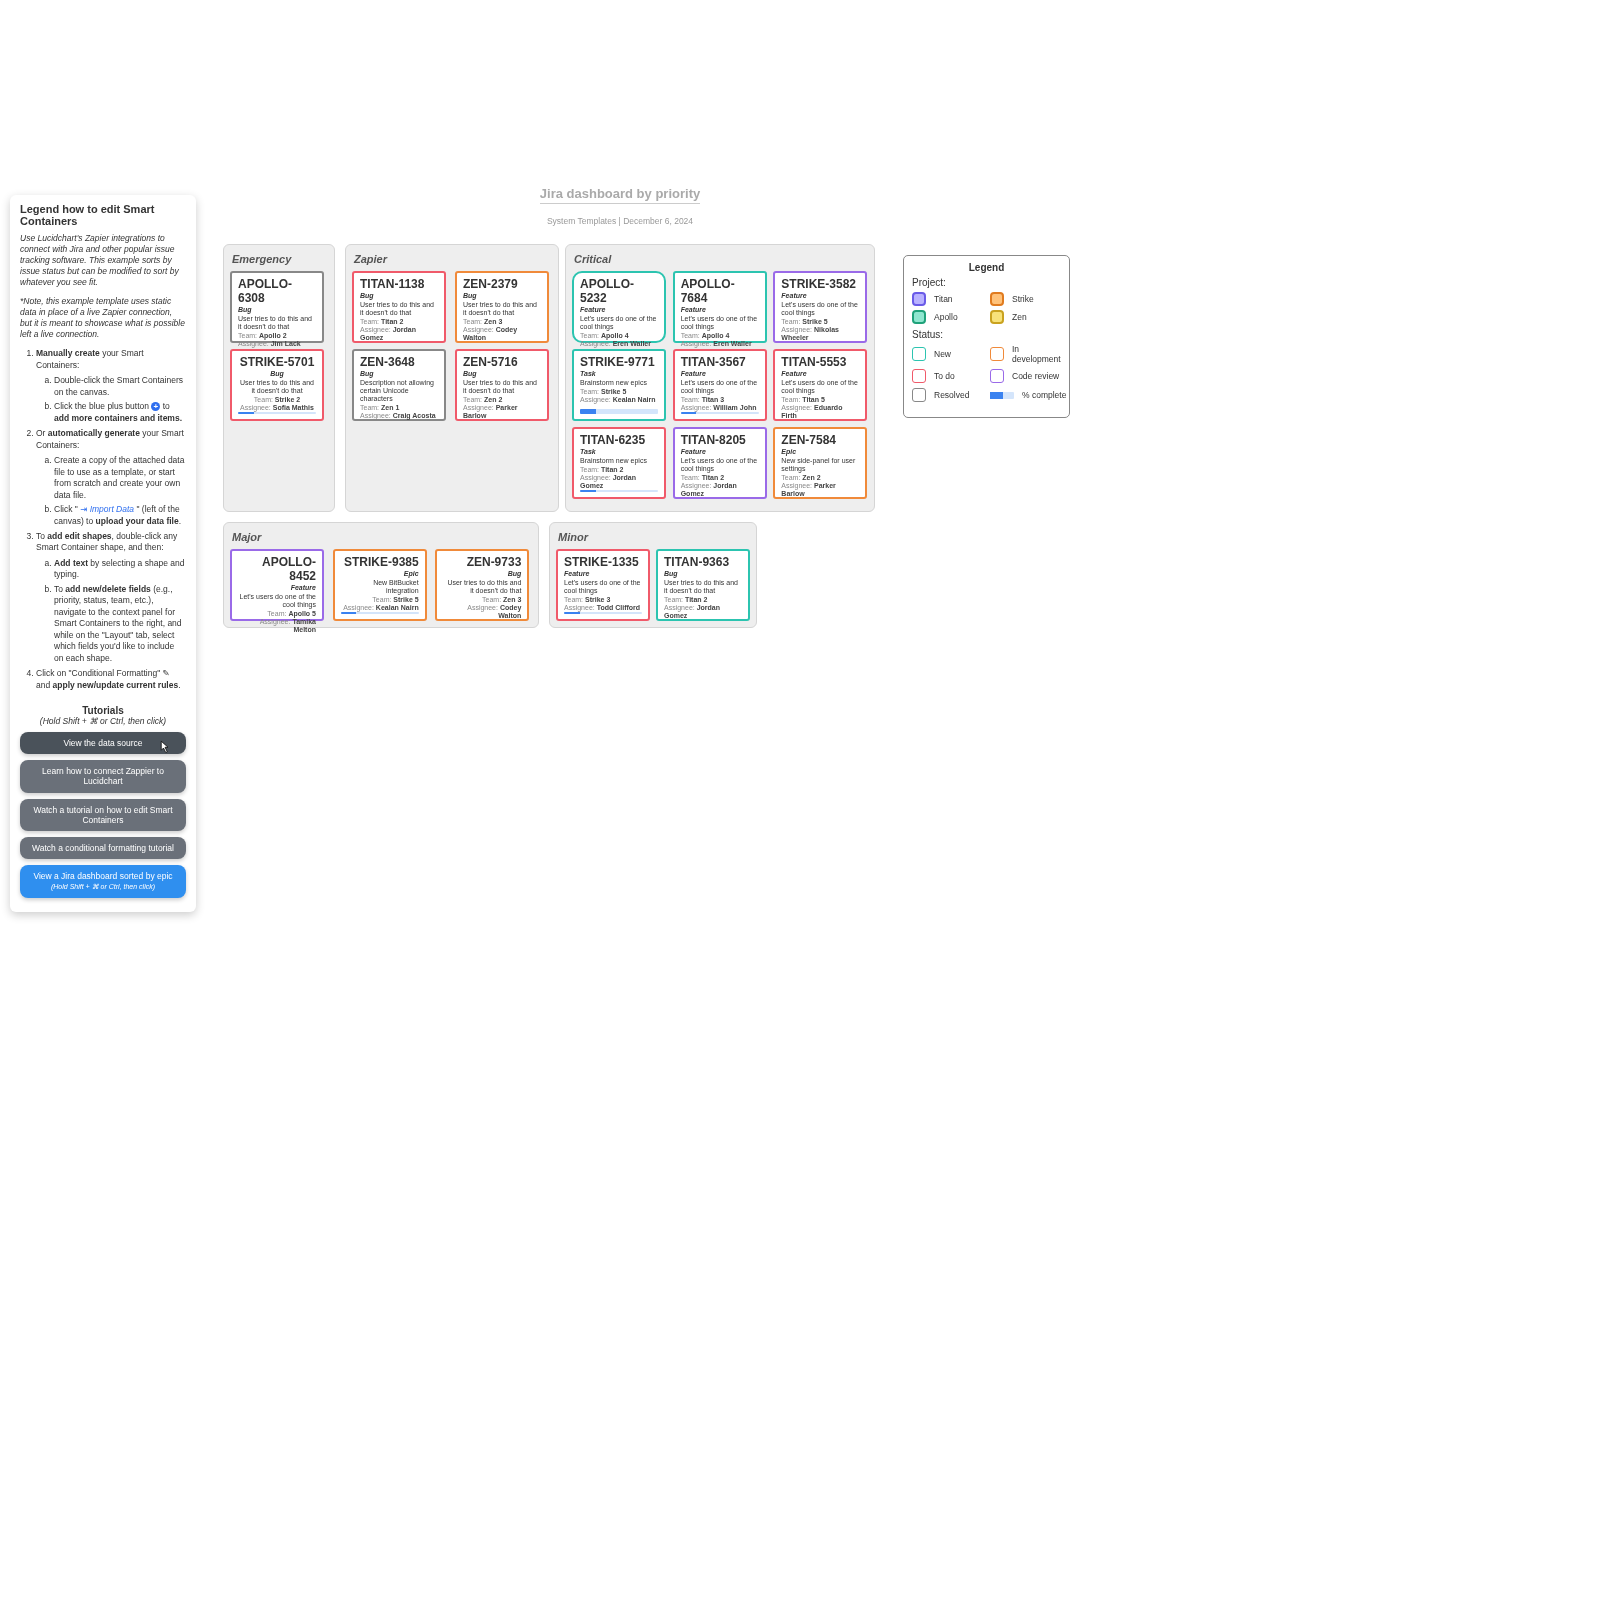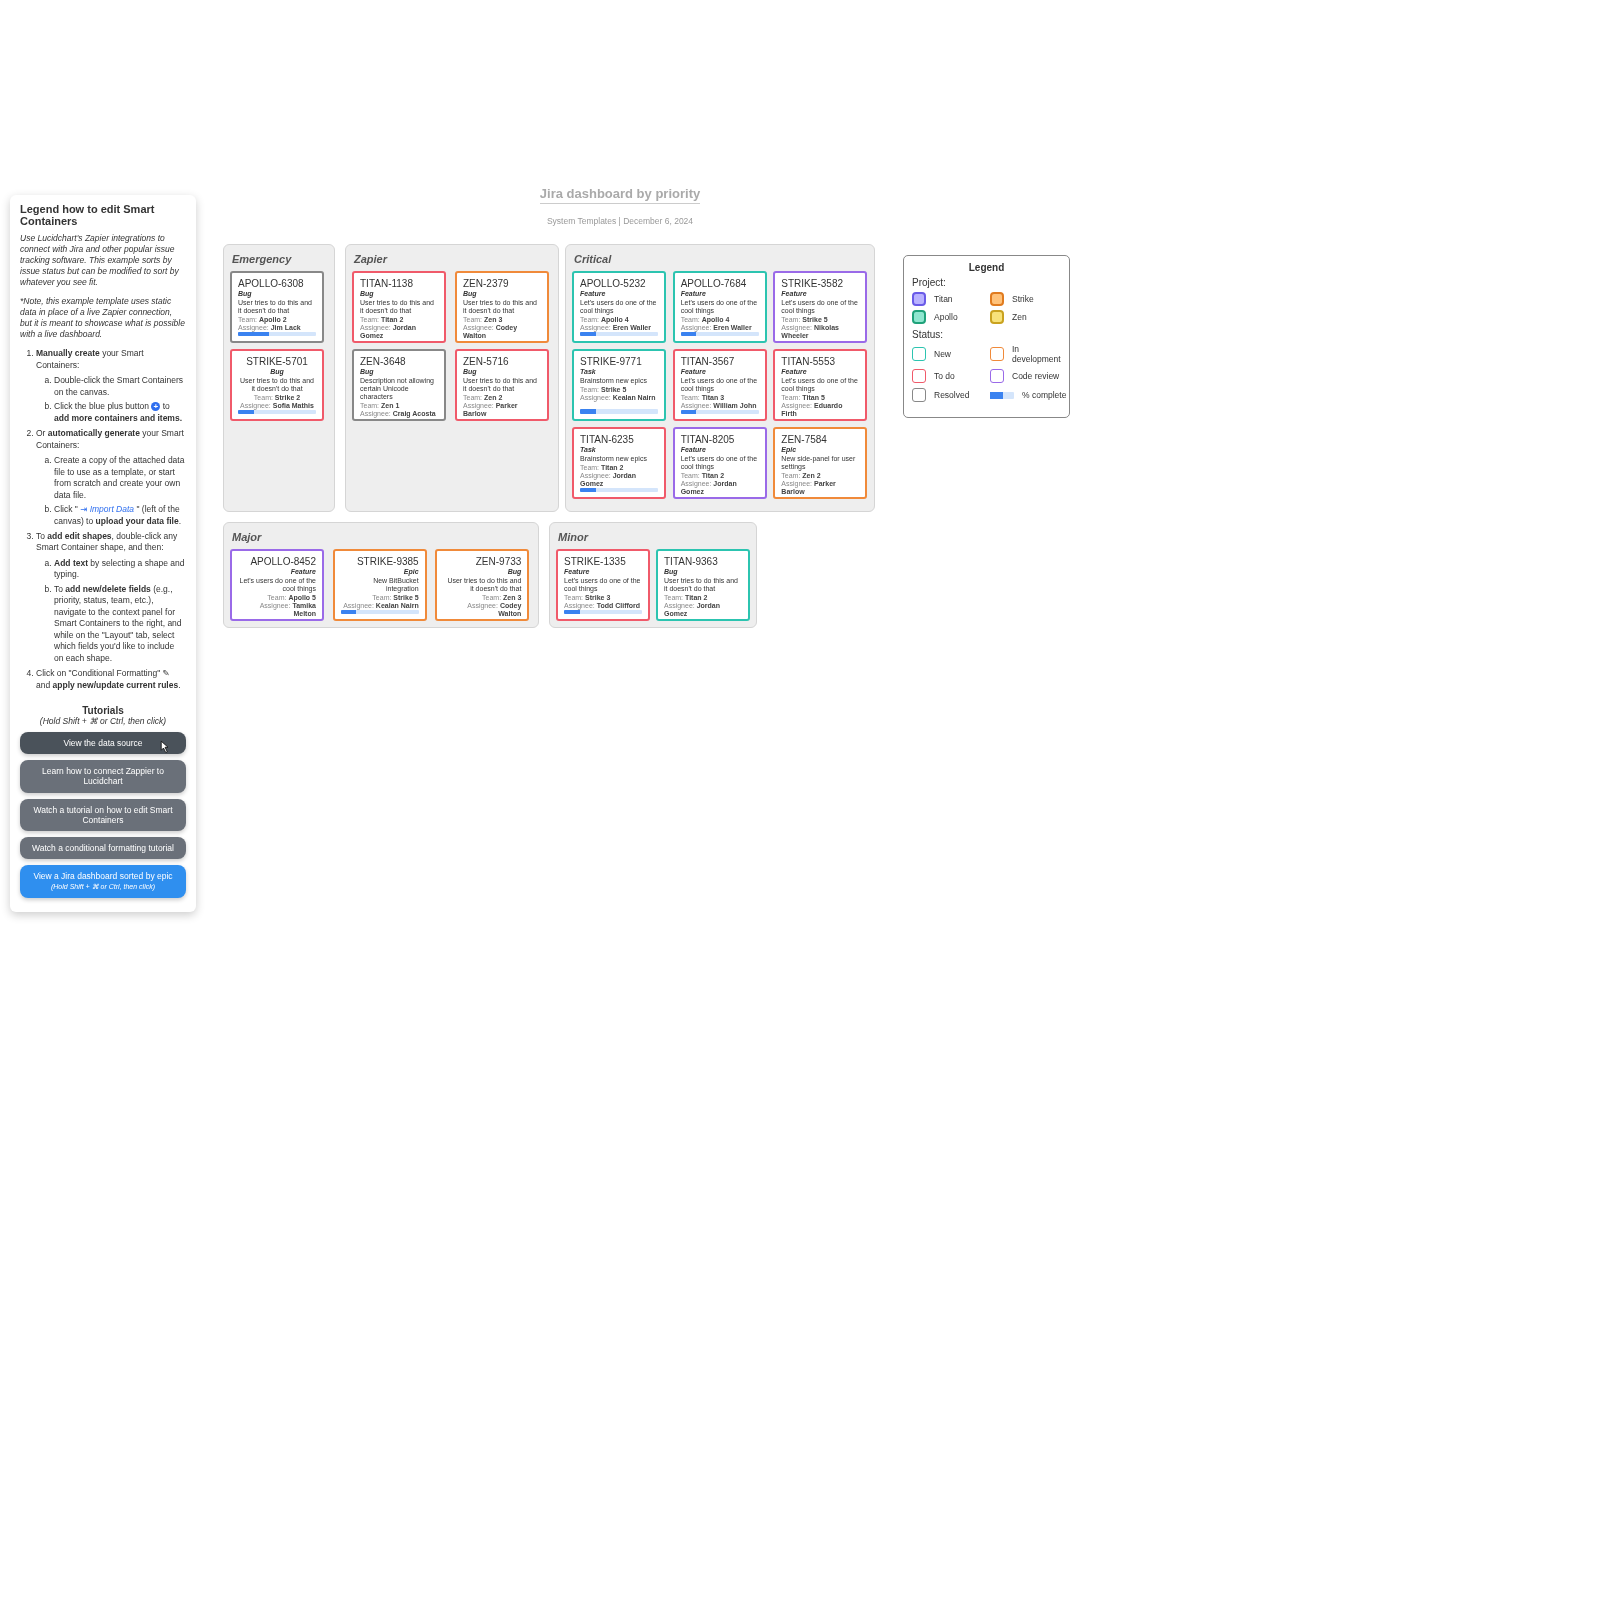--- a/index.html
+++ b/index.html
@@ -143,21 +143,21 @@
     border-radius: 3px;
     padding: 5px 6px 5px 6px;
     width: 94px;
     height: 72px;
     display: flex;
     flex-direction: column;
     font-size: 7px;
     line-height: 1.15;
     position: relative;
   }
-  .card .id { font-weight: 400; font-size: 10px; }
+  .card .id { font-weight: 700; font-size: 12px; }
   .card .type { font-style: italic; font-weight: 700; font-size: 7px; }
   .card .summary { flex: 0 0 auto; margin: 1px 0; }
   .card .meta { color: #888; }
   .card .meta b { color: #444; font-weight: 600; }
   .card .bar {
     margin-top: auto;
     height: 5px;
     width: 100%;
     background: #d4e5fb;
     border-radius: 1px;
@@ -225,21 +225,21 @@
 
 </style>
 </head>
 <body>
 
 <div class="canvas">
 
   <div class="left-panel">
     <h2>Legend how to edit Smart Containers</h2>
     <p class="intro">Use Lucidchart's Zapier integrations to connect with Jira and other popular issue tracking software. This example sorts by issue status but can be modified to sort by whatever you see fit.</p>
-    <p class="intro">*Note, this example template uses static data in place of a live Zapier connection, but it is meant to showcase what is possible with a live dashboard.</p>
+    <p class="intro">*Note, this example template uses static data in place of a live Zapier connection, but it is meant to showcase what is possible left a live connection.</p>
 
     <ol>
       <li>
         <b>Manually create</b><span> your Smart Containers:</span>
         <ol>
           <li>Double-click the Smart Containers on the canvas.</li>
           <li>
             <span>Click the blue plus button </span>
             <span style="display:inline-block;width:9px;height:9px;border-radius:50%;background:#2f6fef;color:#fff;text-align:center;line-height:9px;font-size:8px;font-weight:700;">+</span>
             <span> to </span>
@@ -365,21 +365,21 @@
             <div class="meta"><span>Assignee:</span> <b>Parker Barlow</b></div>
             <div class="bar">
               <div class="fill" style="width: 15%;"></div>
             </div>
           </div>
         </div>
       </div>
       <div class="priority" style="left: 342px; top: 0px; width: 310px; min-height: 268px;">
         <div class="label">Critical</div>
         <div class="cards" style="grid-template-columns: repeat(3, 1fr);">
-          <div class="card" style="border-color: rgb(44, 196, 176);">
+          <div class="card" style="border-color: rgb(44, 196, 176); border-radius: 10px;">
             <div class="id">APOLLO-5232</div>
             <div class="type">Feature</div>
             <div class="summary">Let's users do one of the cool things</div>
             <div class="meta"><span>Team:</span> <b>Apollo 4</b></div>
             <div class="meta"><span>Assignee:</span> <b>Eren Waller</b></div>
             <div class="bar">
               <div class="fill" style="width: 20%;"></div>
             </div>
           </div>
           <div class="card" style="border-color: rgb(44, 196, 176);">

